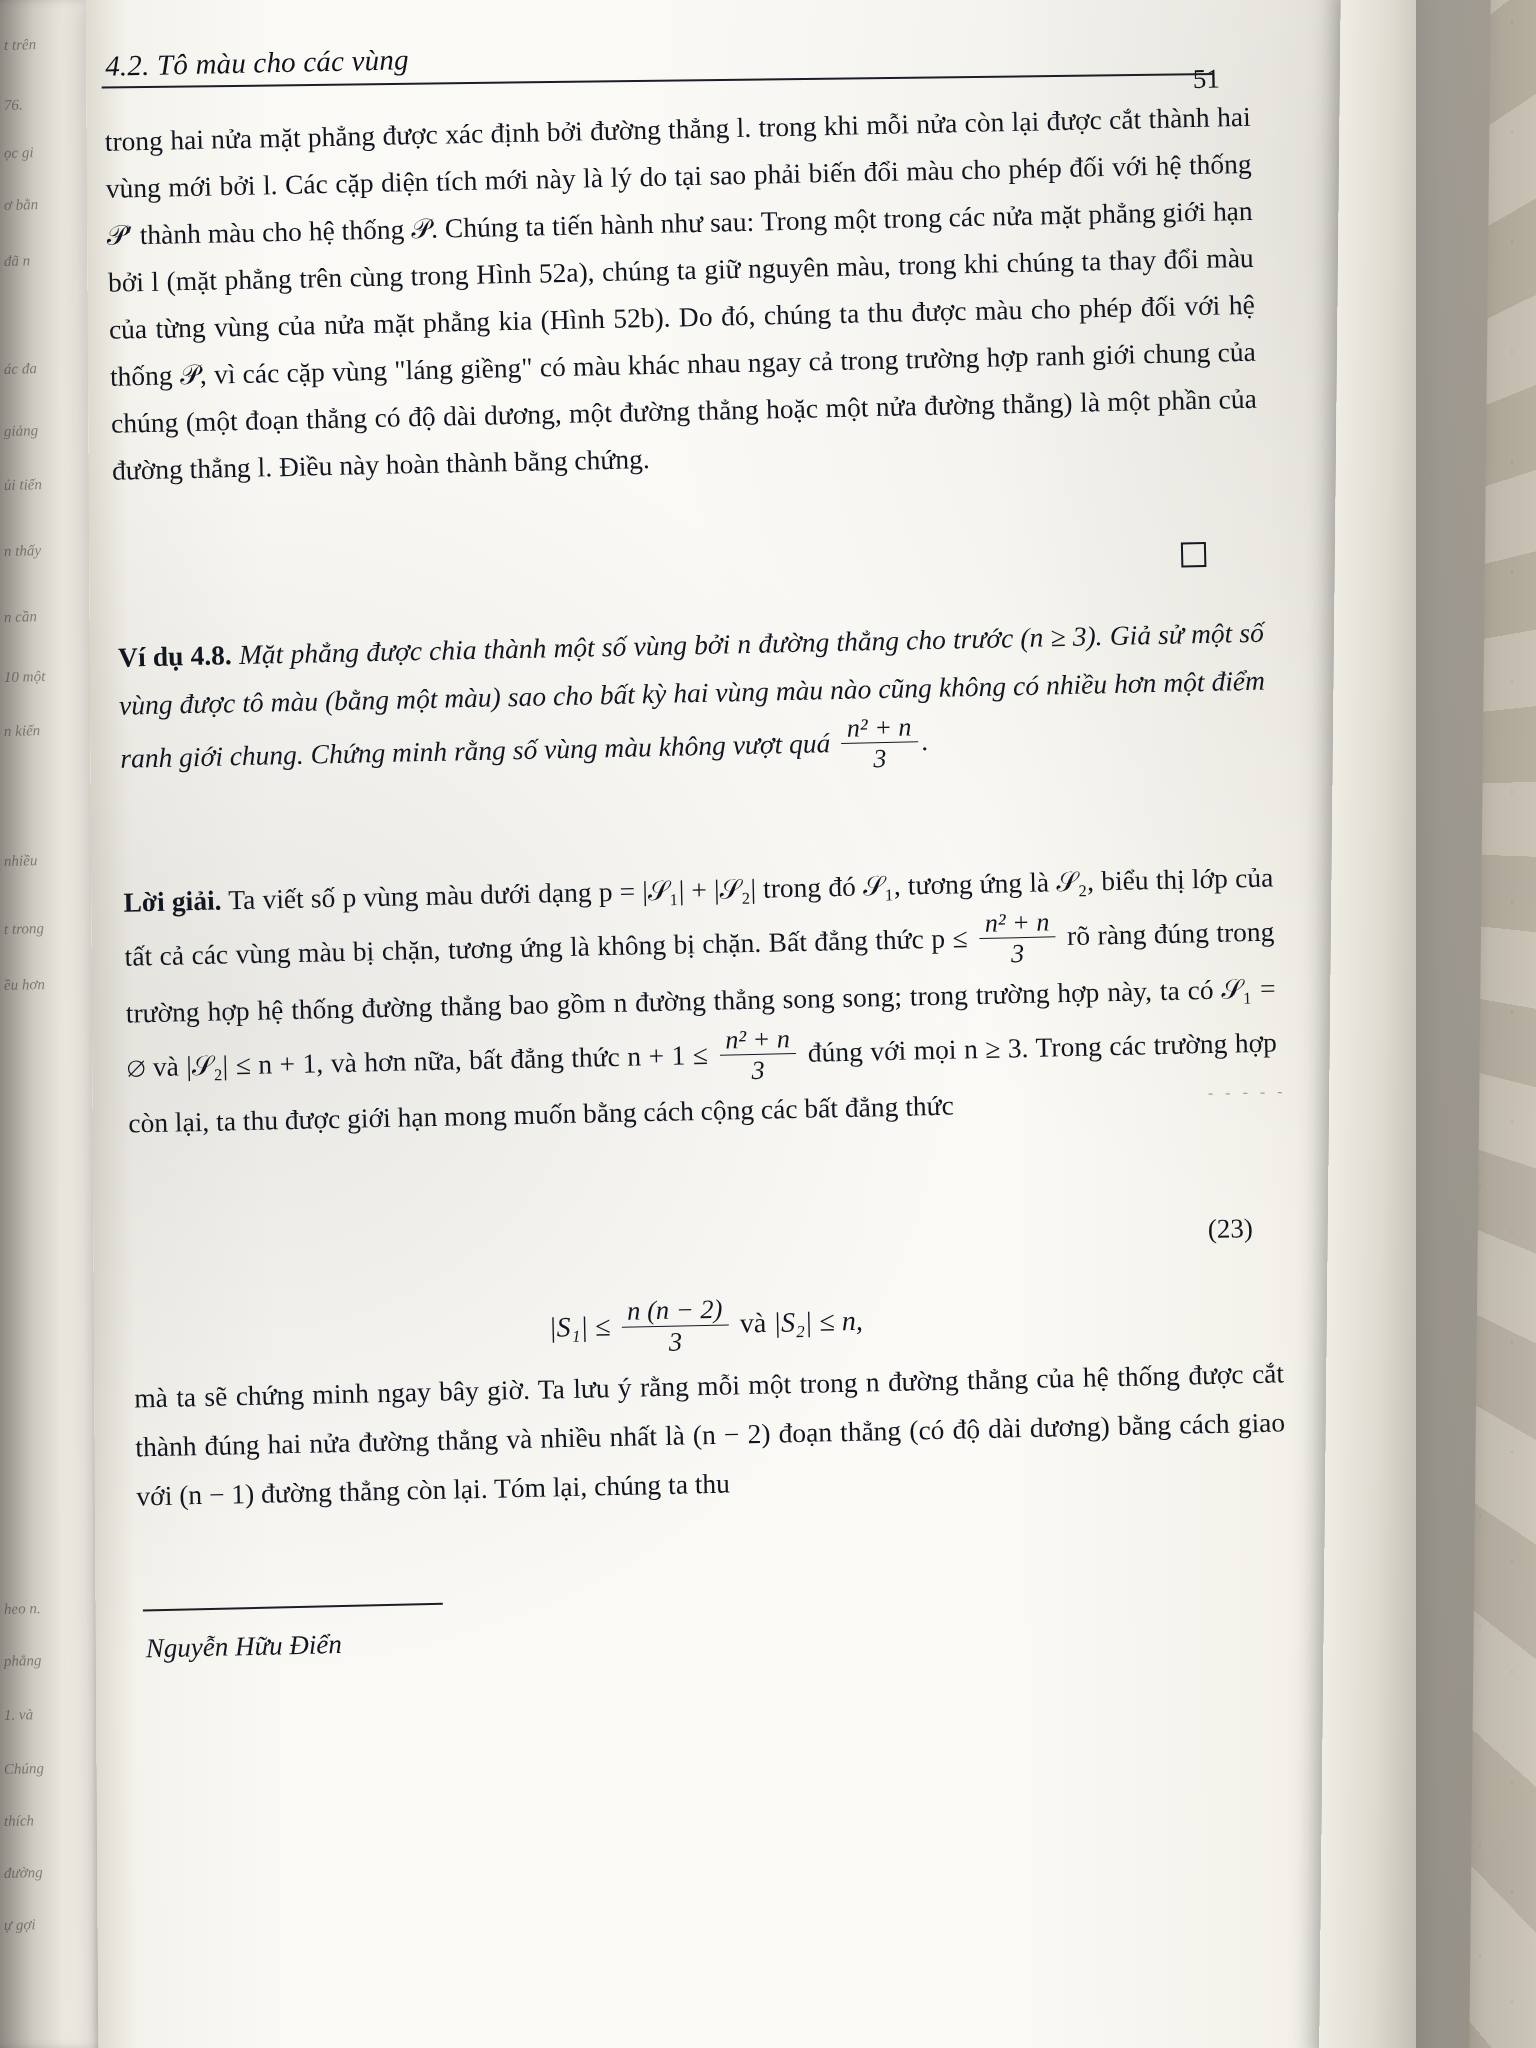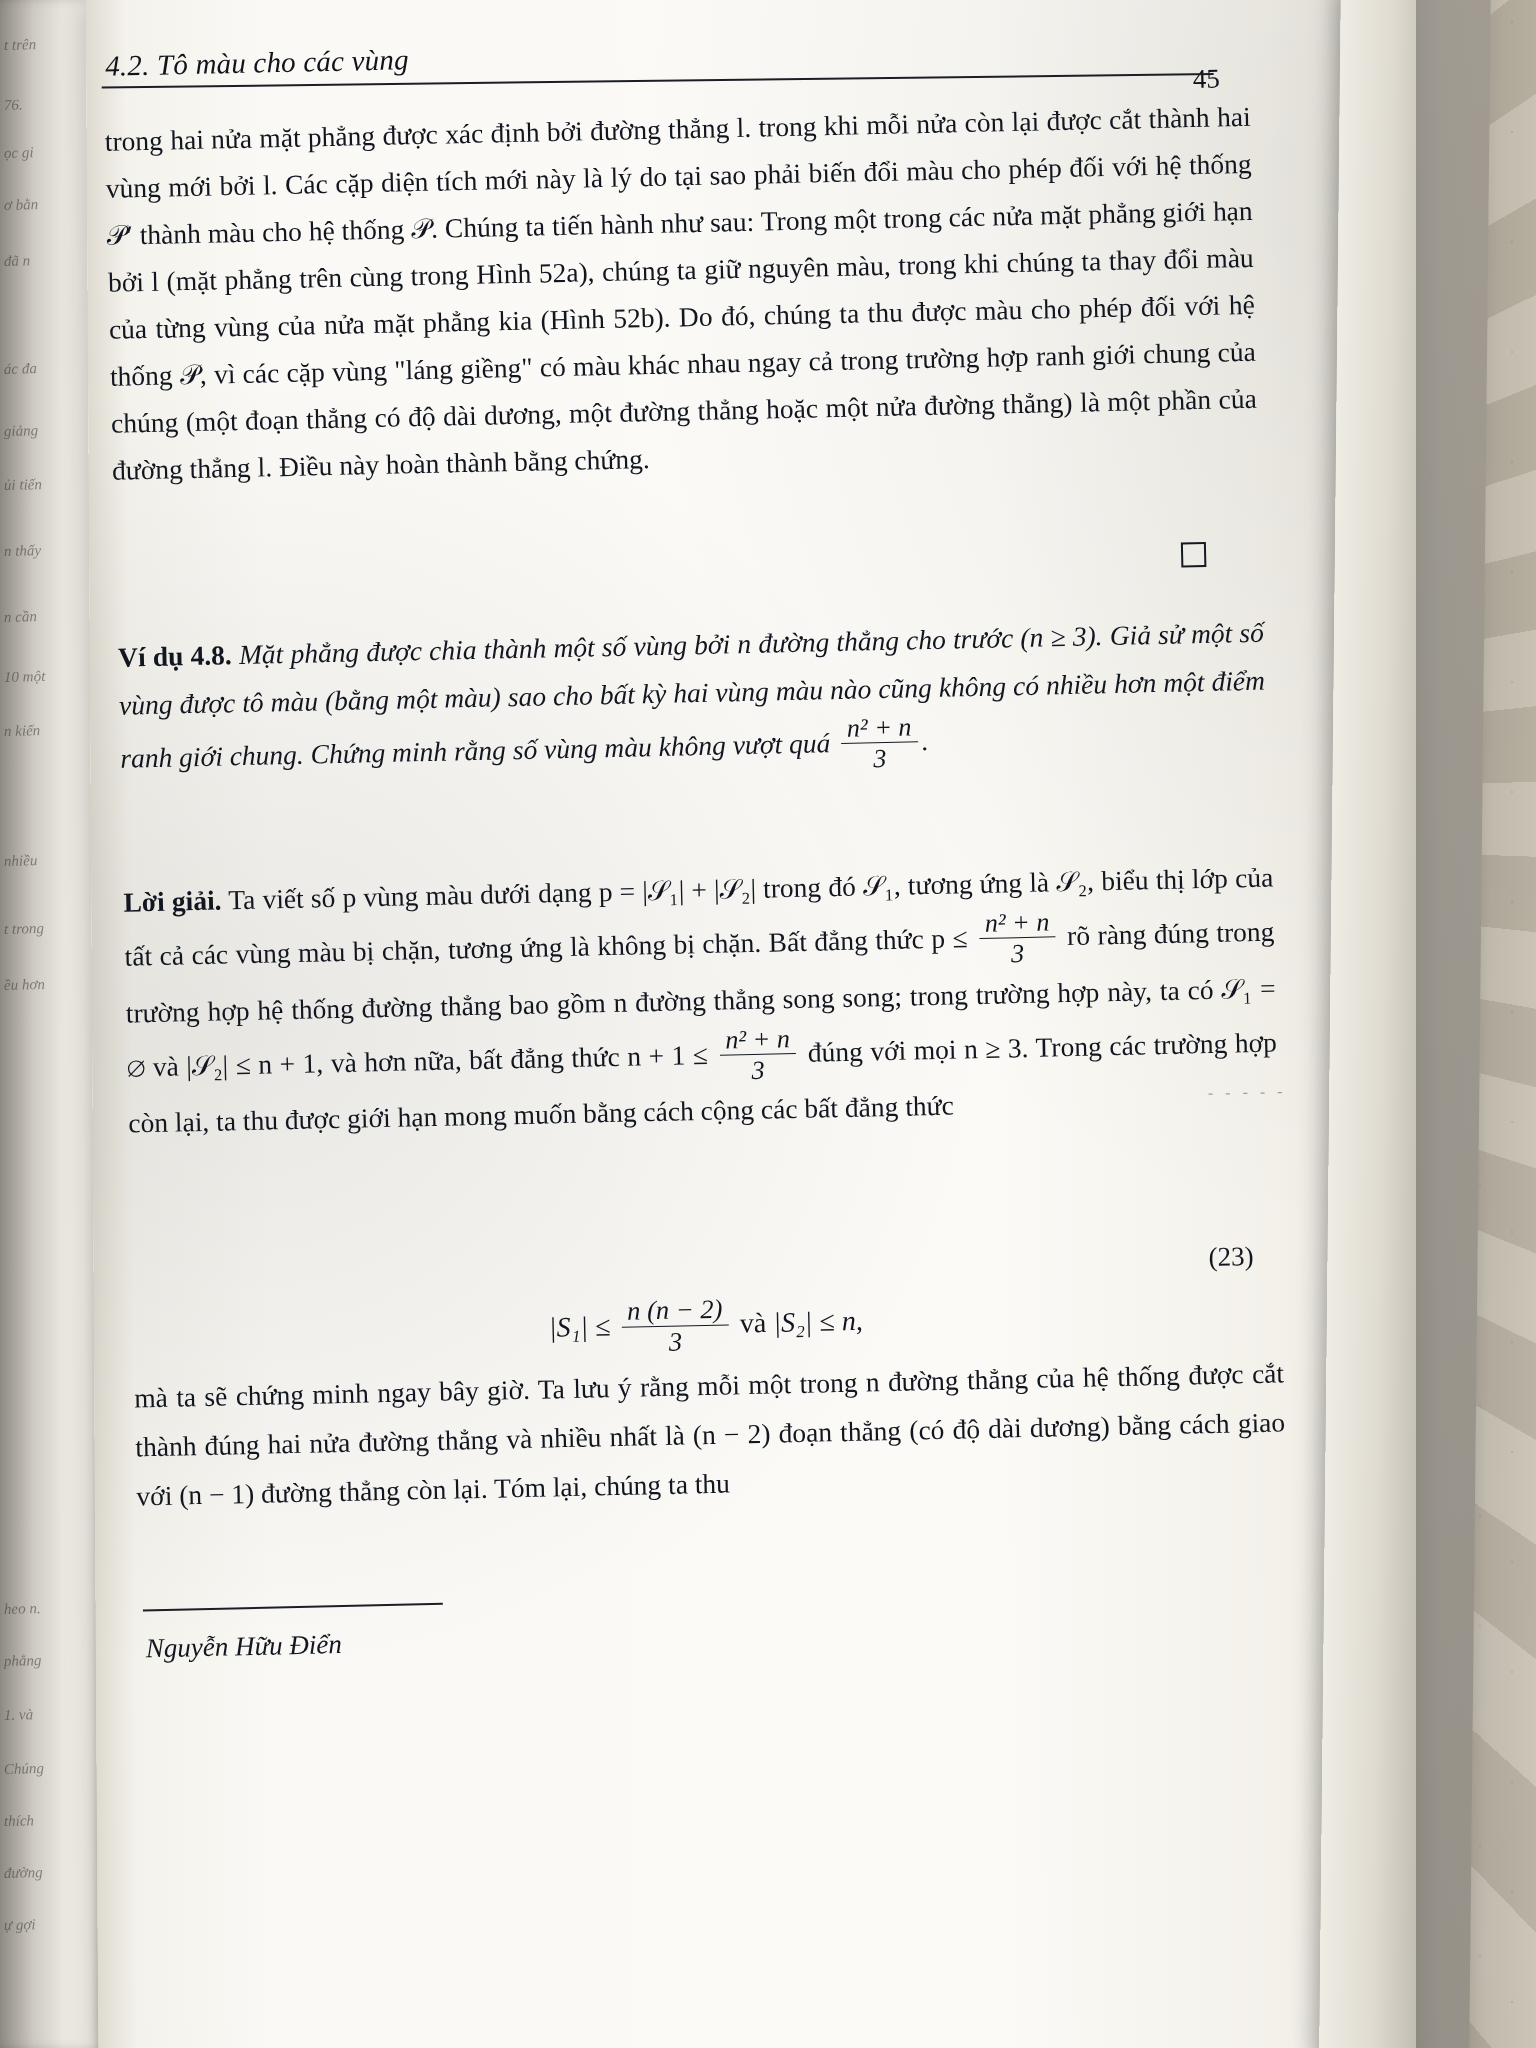--- a/index.html
+++ b/index.html
@@ -182,21 +182,21 @@
   .eq-block {
     position: absolute;
     top: 1190px; left: 0;
     width: 1150px;
     text-align: center;
     font-size: 28px;
   }
   .eq-no {
     position: absolute;
     right: 26px;
-    top: 1140px;
+    top: 1112px;
     font-size: 27px;
   }
 
   .tail {
     position: absolute;
     top: 1256px; left: 2px;
     width: 1150px;
     line-height: 49px;
   }
 
@@ -268,21 +268,21 @@
     <div class="scrap" style="top:1812px">thích</div>
     <div class="scrap" style="top:1864px">đường</div>
     <div class="scrap" style="top:1916px">ự gợi</div>
   </div>
 
   <div class="sheet">
     <div class="content">
 
       <div class="hdr">
         <div class="hdr-title">4.2. Tô màu cho các vùng</div>
-        <div class="hdr-pageno">45</div>
+        <div class="hdr-pageno">51</div>
         <div class="hdr-rule"></div>
       </div>
 
       <div class="body">
 
         <p class="p1">trong hai nửa mặt phẳng được xác định bởi đường thẳng l. trong khi mỗi nửa còn lại được cắt thành hai vùng mới bởi l. Các cặp diện tích mới này là lý do tại sao phải biến đổi màu cho phép đối với hệ thống 𝒫′ thành màu cho hệ thống 𝒫. Chúng ta tiến hành như sau: Trong một trong các nửa mặt phẳng giới hạn bởi l (mặt phẳng trên cùng trong Hình 52a), chúng ta giữ nguyên màu, trong khi chúng ta thay đổi màu của từng vùng của nửa mặt phẳng kia (Hình 52b). Do đó, chúng ta thu được màu cho phép đối với hệ thống 𝒫, vì các cặp vùng "láng giềng" có màu khác nhau ngay cả trong trường hợp ranh giới chung của chúng (một đoạn thẳng có độ dài dương, một đường thẳng hoặc một nửa đường thẳng) là một phần của đường thẳng l. Điều này hoàn thành bằng chứng.</p>
 
         <div class="qed"></div>
 
         <div class="example">

